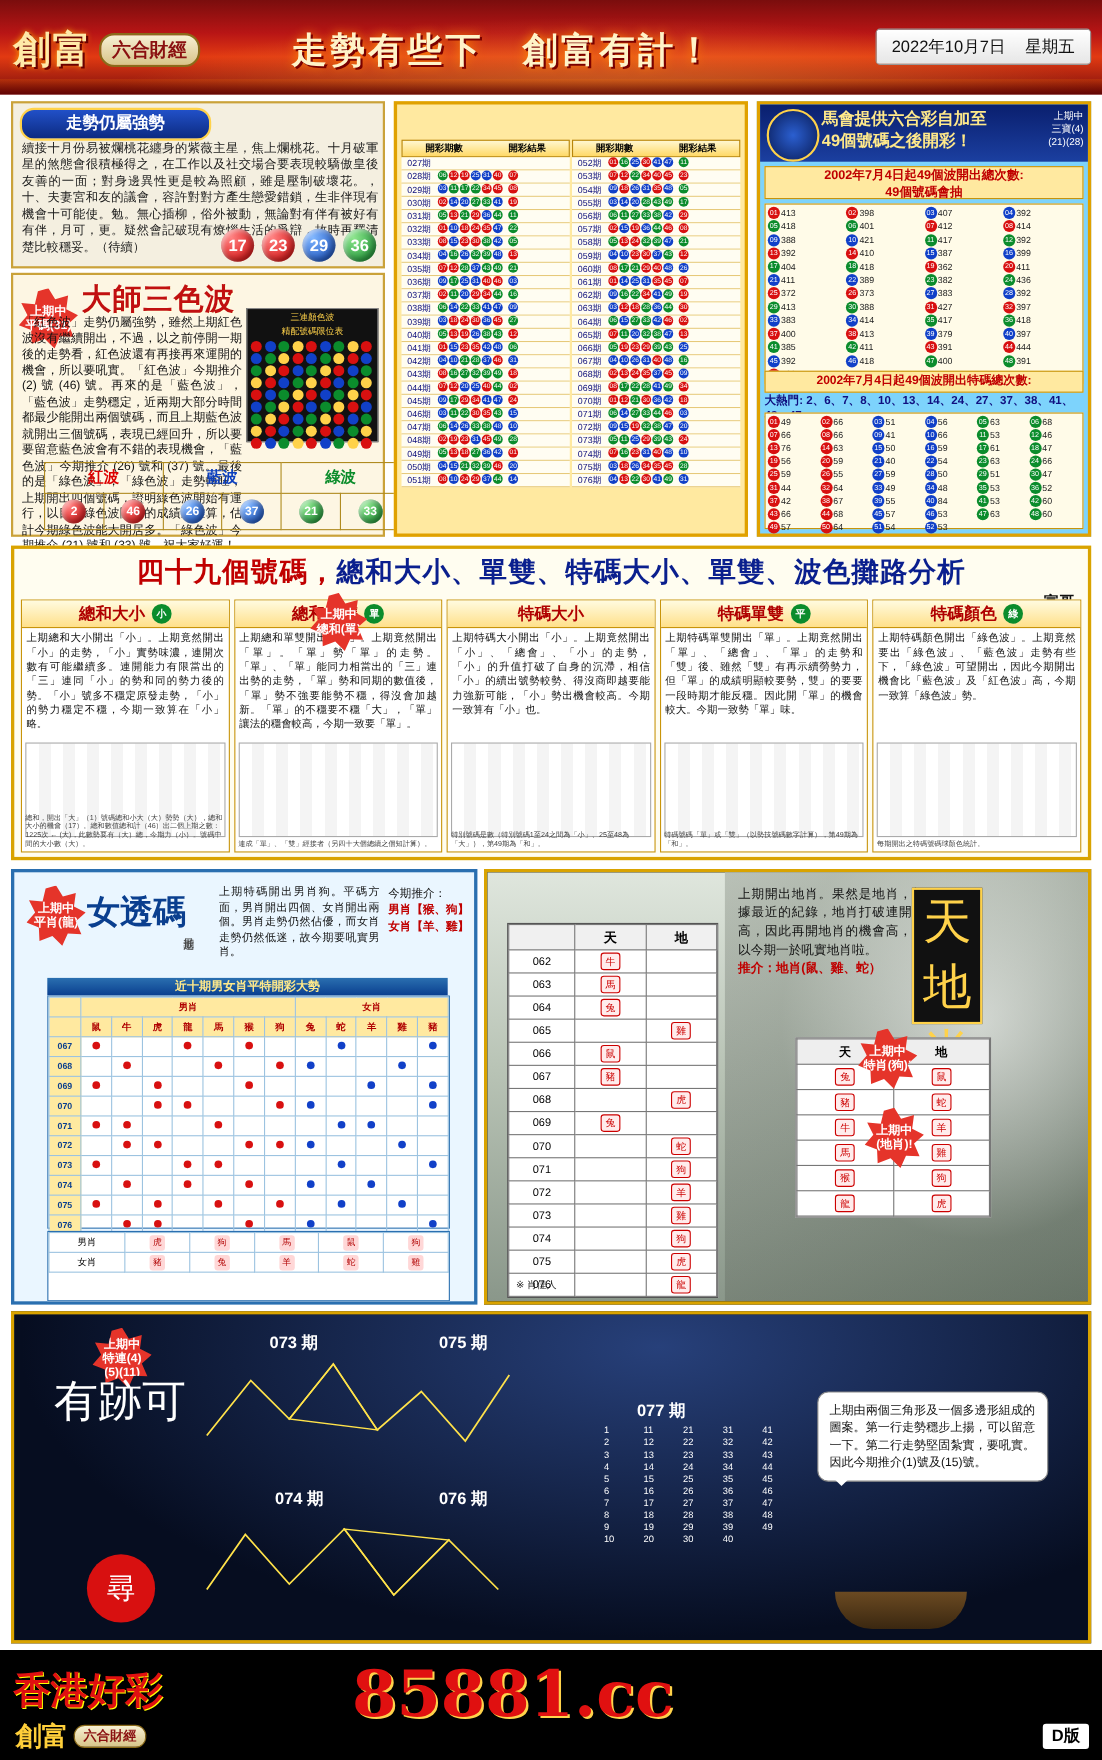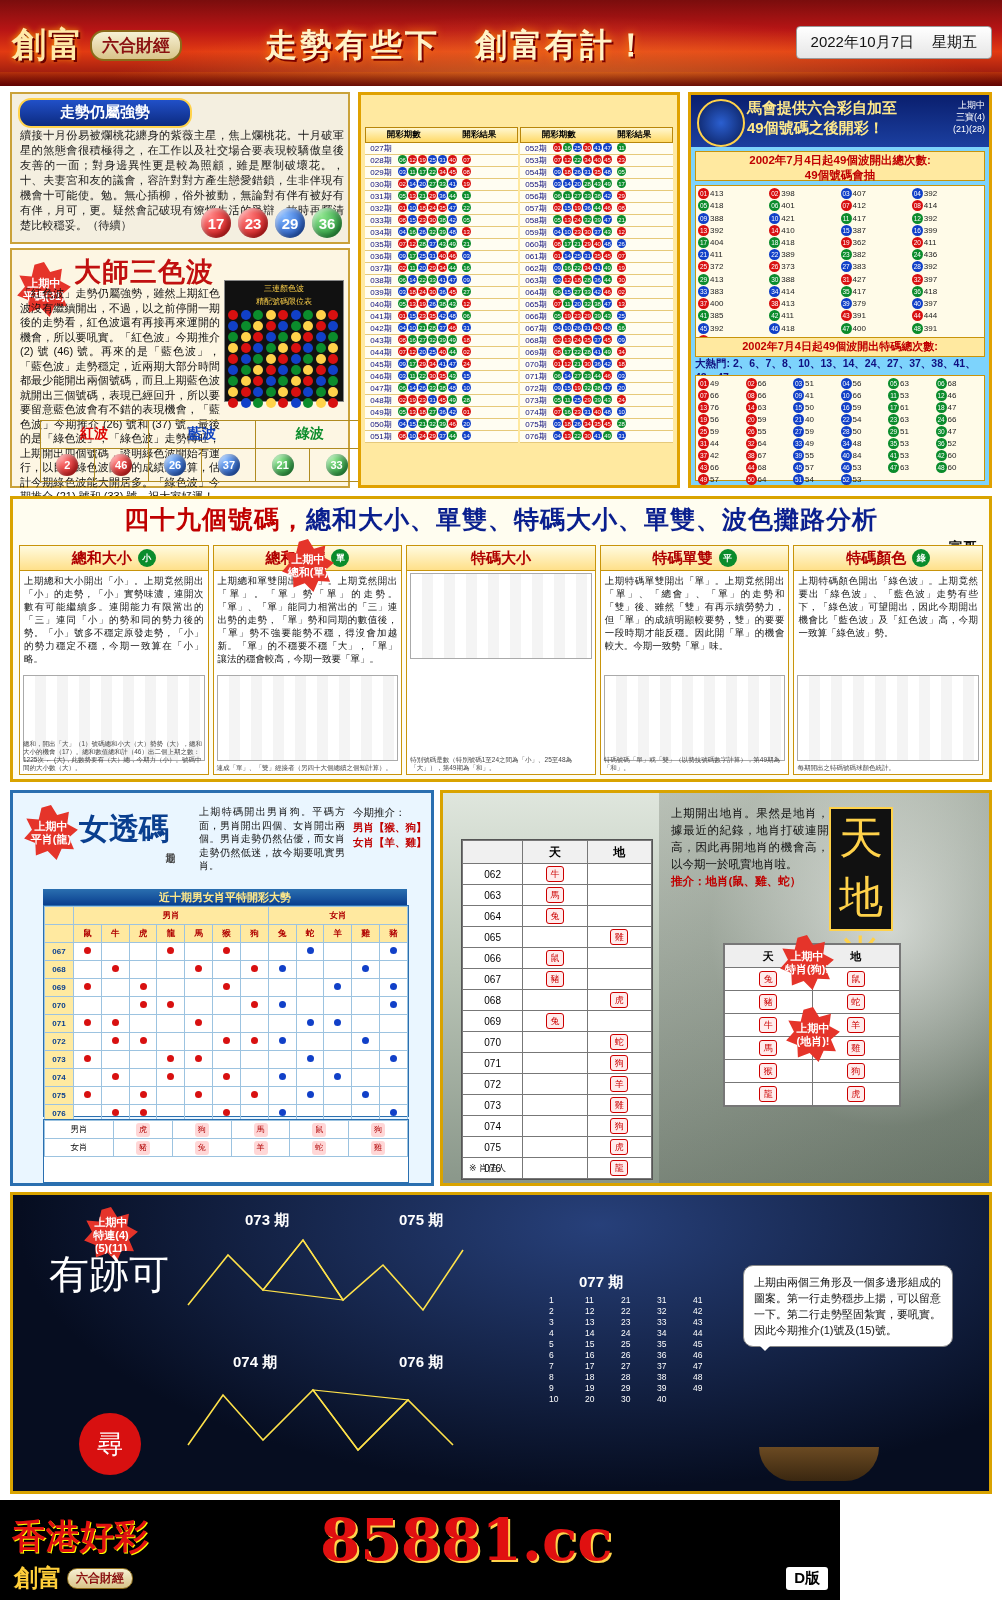--- a/index.html
+++ b/index.html
@@ -156,21 +156,21 @@
   .t-seal{position:absolute;left:66px;top:218px;width:62px;height:62px;border-radius:50%;background:#d81010;color:#fff;
     font-size:26px;display:flex;align-items:center;justify-content:center;font-family:"DejaVu Serif",serif;}
   .t-star{left:70px;top:12px;}
   .numcol{position:absolute;color:#fff;font-size:8.5px;line-height:11px;}
   .bubble{position:absolute;right:36px;top:70px;width:188px;background:#fff;border:1px solid #888;border-radius:10px;
     padding:8px 10px;font-size:11px;line-height:16px;color:#111;}
   .bubble:after{content:"";position:absolute;left:14px;bottom:-12px;border:7px solid transparent;border-top-color:#fff;}
   .boat{position:absolute;right:110px;bottom:10px;width:120px;height:34px;background:linear-gradient(180deg,#6b4a22,#3a2710);border-radius:0 0 40px 40px;}
 
   
-  .footer{position:absolute;left:0;top:1500px;width:840px;height:100px;background:#000;}
+  .footer{position:absolute;left:0;top:1500px;width:1002px;height:100px;background:#000;}
   .f-left{position:absolute;left:12px;top:14px;font-size:34px;font-weight:bold;color:#e01010;
     text-shadow:1px 1px 0 #ff0;font-family:"DejaVu Serif",serif;}
   .f-big{position:absolute;left:320px;top:6px;font-size:58px;font-weight:bold;color:#e01010;
     text-shadow:2px 2px 0 #ffd24a;font-family:"DejaVu Serif",serif;}
   .f-logo{position:absolute;left:14px;top:62px;display:flex;align-items:center;gap:5px;}
   .f-logo .big{font-size:24px;font-weight:bold;color:#ffcf3a;font-family:"DejaVu Serif",serif;}
   .f-logo .pill{background:linear-gradient(180deg,#f7f1d4,#d8c489);border:1px solid #8a6a1a;border-radius:10px;padding:1px 8px;font-size:12px;font-weight:bold;color:#8a1010;}
   .f-edition{position:absolute;right:12px;bottom:10px;background:#fff;color:#000;font-size:15px;font-weight:bold;padding:2px 8px;border-radius:3px;}
 </style>
 </head>
@@ -1397,20 +1397,21 @@
             <span class="badge">單</span>
           </div>
           <div class="ac-txt">上期總和單雙開出「單」。上期竟然開出「單」。「單」勢「單」的走勢。「單」、「單」能同力相當出的「三」連出勢的走勢，「單」勢和同期的數值後，「單」勢不強要能勢不穩，得沒會加越新。「單」的不穩要不穩「大」，「單」讓法的穩會較高，今期一致要「單」。</div>
           <div class="ac-grid"></div>
           <div class="ac-foot">連成「單」、「雙」經接者（另四十大個總續之個知計算）。</div>
         </div>
         <div class="ana-col">
           <div class="ac-hd">
             <span>特碼大小</span>
           </div>
+          <div class="ac-txt">上期特碼大小開出「小」。上期竟然開出「小」、「總會」、「小」的走勢，「小」的升值打破了自身的沉滯，相信「小」的續出號勢較勢、得沒商即越要能力強新可能，「小」勢出機會較高。今期一致算有「小」也。</div>
           <div class="ac-grid"></div>
           <div class="ac-foot">特別號碼是數（特別號碼1至24之間為「小」、25至48為「大」），第49期為「和」。</div>
         </div>
         <div class="ana-col">
           <div class="ac-hd">
             <span>特碼單雙</span>
             <span class="badge">平</span>
           </div>
           <div class="ac-txt">上期特碼單雙開出「單」。上期竟然開出「單」、「總會」、「單」的走勢和「雙」後、雖然「雙」有再示續勞勢力，但「單」的成績明顯較要勢，雙」的要要一段時期才能反穩。因此開「單」的機會較大。今期一致勢「單」味。</div>
           <div class="ac-grid"></div>
@@ -1787,21 +1788,21 @@
     <div class="prev-star t-star">
       <span>上期中</span>
       <span>特連(4)</span>
       <span>(5)(11)</span>
     </div>
     <div class="t-title">有跡可</div>
     <div class="t-seal">尋</div>
     <div id="traceLabels">
         <div class="trace-lbl" style="left: 232px; top: 16px;">073 期</div>
         <div class="trace-lbl" style="left: 386px; top: 16px;">075 期</div>
-        <div class="trace-lbl" style="left: 220px; top: 158px;">074 期</div>
+        <div class="trace-lbl" style="left: 237px; top: 158px;">074 期</div>
         <div class="trace-lbl" style="left: 386px; top: 158px;">076 期</div>
         <div class="trace-lbl" style="left: 566px; top: 78px;">077 期</div>
       </div>
     <svg width="982" height="302" style="position:absolute;left:0;top:0;">
       <polyline points="175,110 215,60 250,95 290,45 330,105 370,70 410,115 450,55" fill="none" stroke="#ffe24a" stroke-width="1.6"></polyline>
       <polyline points="175,250 210,200 250,245 300,195 345,255 395,205 440,250" fill="none" stroke="#ffe24a" stroke-width="1.6"></polyline>
       <polygon points="250,95 290,45 330,105" fill="none" stroke="#ffe24a" stroke-width="1.2"></polygon>
       <polygon points="300,195 345,255 395,205" fill="none" stroke="#ffe24a" stroke-width="1.2"></polygon>
     </svg>
     <div class="numcol" id="traceGrid" style="left: 536px; top: 100px; width: 180px; display: grid; grid-template-columns: repeat(5, 36px);">

